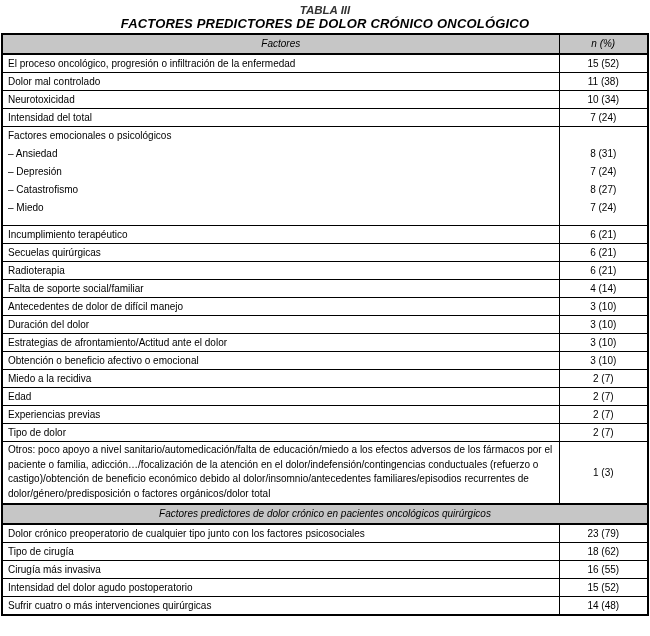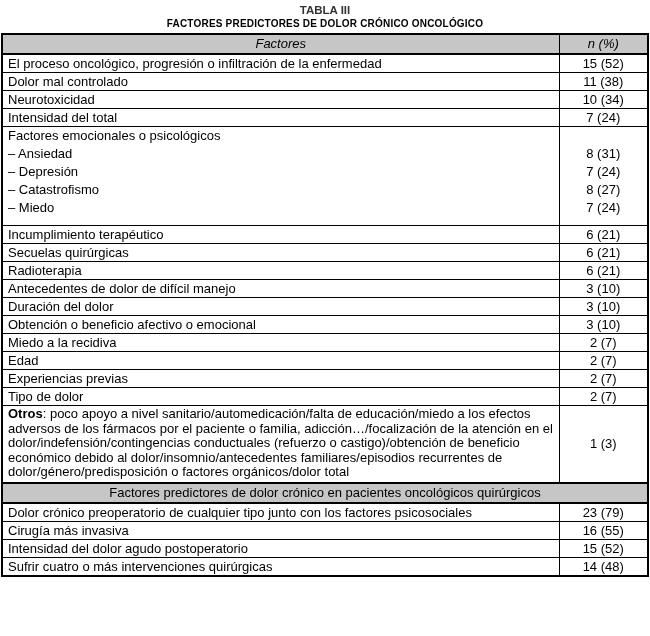--- a/index.html
+++ b/index.html
@@ -9,83 +9,85 @@
     width: 650px;
     height: 636px;
     overflow: hidden;
     font-family: "Liberation Sans", sans-serif;
     color: #000;
   }
   .title-block {
     text-align: center;
     padding-top: 4px;
     line-height: 13px;
+    font-style: italic;
   }
   .table-number {
     font-size: 11.5px;
     font-weight: bold;
     color: #333;
   }
   .table-title {
-    font-size: 10px;
+    font-size: 13px;
     font-weight: bold;
     letter-spacing: 0.2px;
   }
   table.factors {
     width: 646px;
     margin: 3px auto 0 auto;
     border-collapse: collapse;
     table-layout: fixed;
     border: 2px solid #000;
   }
   col.c-factors { width: 557px; }
   col.c-values  { width: 89px; }
   th, td {
     border: 1px solid #000;
-    font-size: 13px;
+    font-size: 10px;
     line-height: 14px;
     padding: 2px 5px 1px 5px;
     vertical-align: middle;
     overflow: hidden;
   }
   thead th {
     background: #c6c6c6;
     font-style: italic;
     font-weight: normal;
     text-align: center;
     border-bottom: 2px solid #000;
     padding: 2px 2px 2px 2px;
   }
   td.value {
     text-align: center;
     padding-left: 2px;
     padding-right: 2px;
   }
   tr.section td {
     background: #c6c6c6;
+    font-style: italic;
     text-align: center;
     border-top: 2px solid #000;
     border-bottom: 2px solid #000;
     padding-top: 2px;
     padding-bottom: 2px;
   }
   td.group-cell {
     padding-top: 0;
     padding-bottom: 8px;
   }
   td.group-cell .line {
     line-height: 18px;
     white-space: nowrap;
   }
   td.otros-cell {
     line-height: 14.5px;
     padding-top: 1px;
     padding-bottom: 2px;
   }
-  td.otros-cell b { font-weight: bold; }
+  td.otros-cell b { font-weight: normal; }
 </style>
 </head>
 <body>
 
 <div class="title-block">
   <div class="table-number">TABLA III</div>
   <div class="table-title">FACTORES PREDICTORES DE DOLOR CRÓNICO ONCOLÓGICO</div>
 </div>
 
 <table class="factors">
@@ -138,25 +140,33 @@
       </tr>
       <tr>
         <td>Secuelas quirúrgicas</td>
         <td class="value">6 (21)</td>
       </tr>
       <tr>
         <td>Radioterapia</td>
         <td class="value">6 (21)</td>
       </tr>
       <tr>
+        <td>Falta de soporte social/familiar</td>
+        <td class="value">4 (14)</td>
+      </tr>
+      <tr>
         <td>Antecedentes de dolor de difícil manejo</td>
         <td class="value">3 (10)</td>
       </tr>
       <tr>
         <td>Duración del dolor</td>
+        <td class="value">3 (10)</td>
+      </tr>
+      <tr>
+        <td>Estrategias de afrontamiento/Actitud ante el dolor</td>
         <td class="value">3 (10)</td>
       </tr>
       <tr>
         <td>Obtención o beneficio afectivo o emocional</td>
         <td class="value">3 (10)</td>
       </tr>
       <tr>
         <td>Miedo a la recidiva</td>
         <td class="value">2 (7)</td>
       </tr>
@@ -175,20 +185,24 @@
       <tr>
         <td class="otros-cell"><b>Otros</b><span>: poco apoyo a nivel sanitario/automedicación/falta de educación/miedo a los efectos adversos de los fármacos por el paciente o familia, adicción…/focalización de la atención en el dolor/indefensión/contingencias conductuales (refuerzo o castigo)/obtención de beneficio económico debido al dolor/insomnio/antecedentes familiares/episodios recurrentes de dolor/género/predisposición o factores orgánicos/dolor total</span></td>
         <td class="value">1 (3)</td>
       </tr>
       <tr class="section">
         <td colspan="2">Factores predictores de dolor crónico en pacientes oncológicos quirúrgicos</td>
       </tr>
       <tr>
         <td>Dolor crónico preoperatorio de cualquier tipo junto con los factores psicosociales</td>
         <td class="value">23 (79)</td>
+      </tr>
+      <tr>
+        <td>Tipo de cirugía</td>
+        <td class="value">18 (62)</td>
       </tr>
       <tr>
         <td>Cirugía más invasiva</td>
         <td class="value">16 (55)</td>
       </tr>
       <tr>
         <td>Intensidad del dolor agudo postoperatorio</td>
         <td class="value">15 (52)</td>
       </tr>
       <tr>

